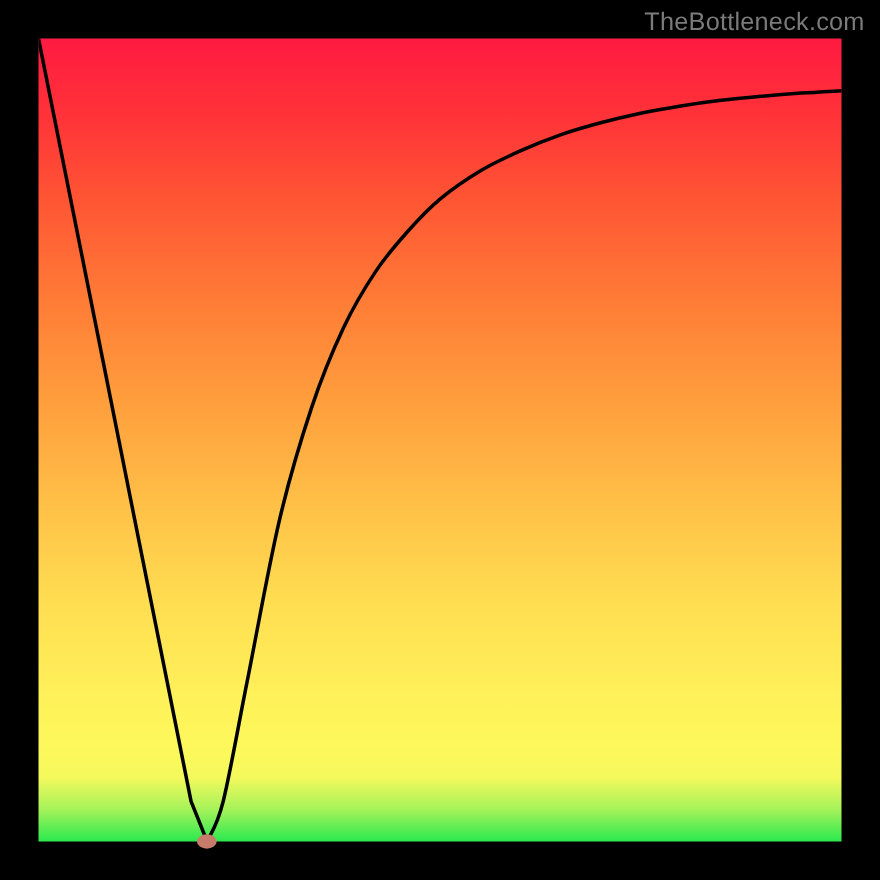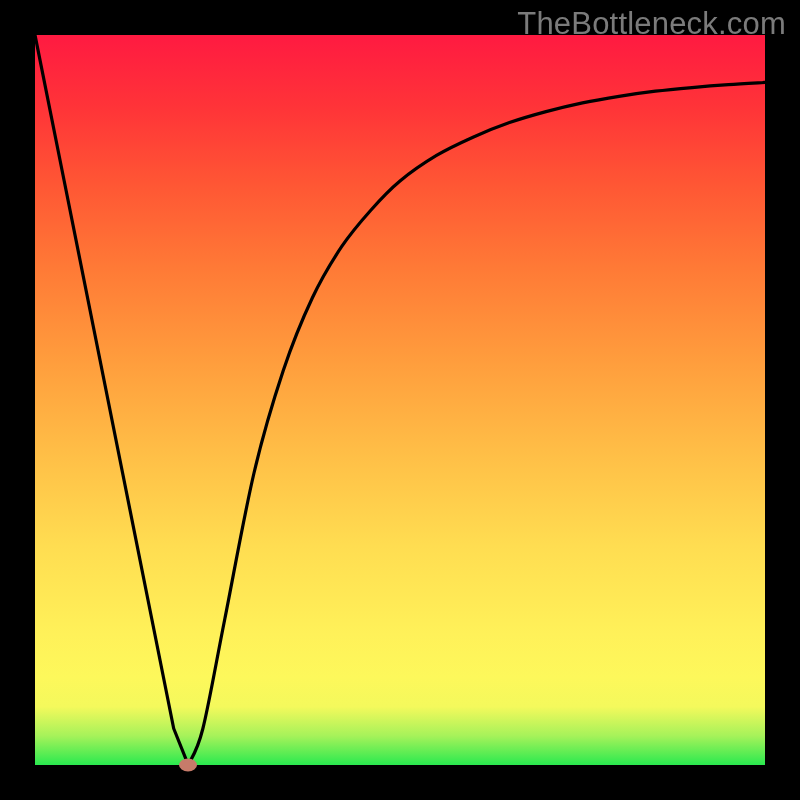--- a/index.html
+++ b/index.html
@@ -36,21 +36,21 @@
       #FF5534 80%,
       #FF3438 90%,
       #FF1A41 100%
     );
   }
   .watermark {
     position: absolute;
     top: 6px;
     right: 14px;
     color: #7b7b7b;
-    font-size: 31px;
+    font-size: 23px;
     font-weight: 400;
     letter-spacing: 0.2px;
     user-select: none;
   }
   .curve-svg {
     position: absolute;
     left: 0;
     top: 0;
     width: 730px;
     height: 730px;

